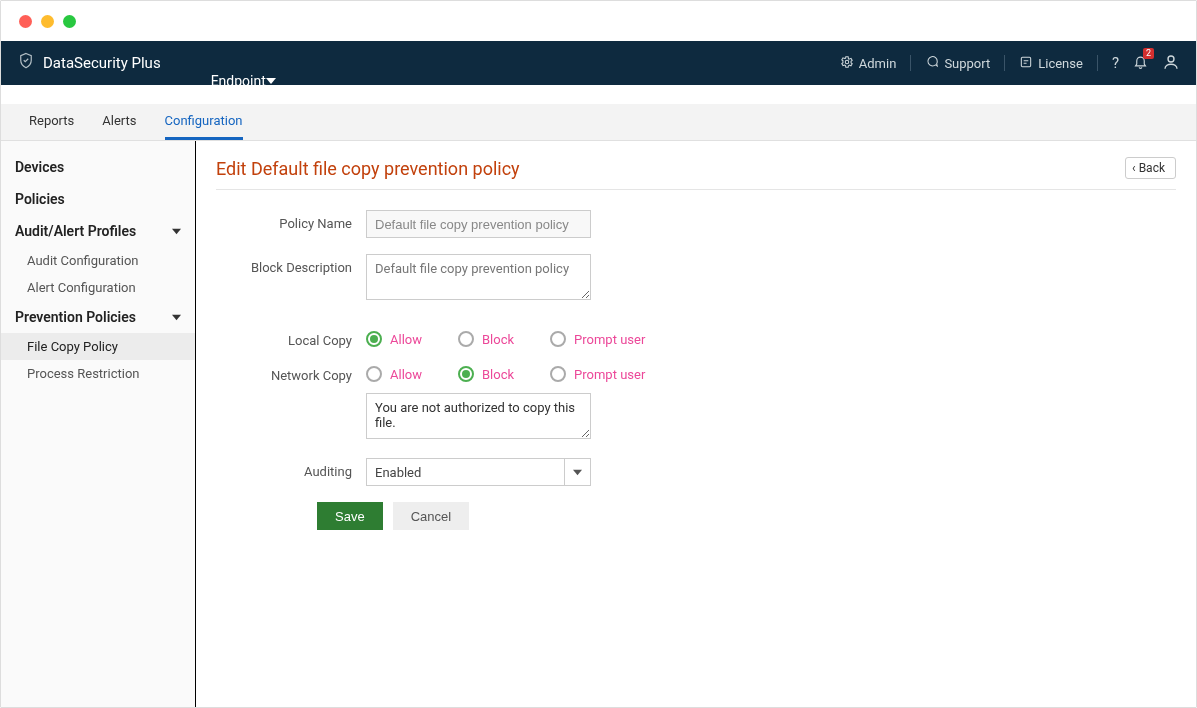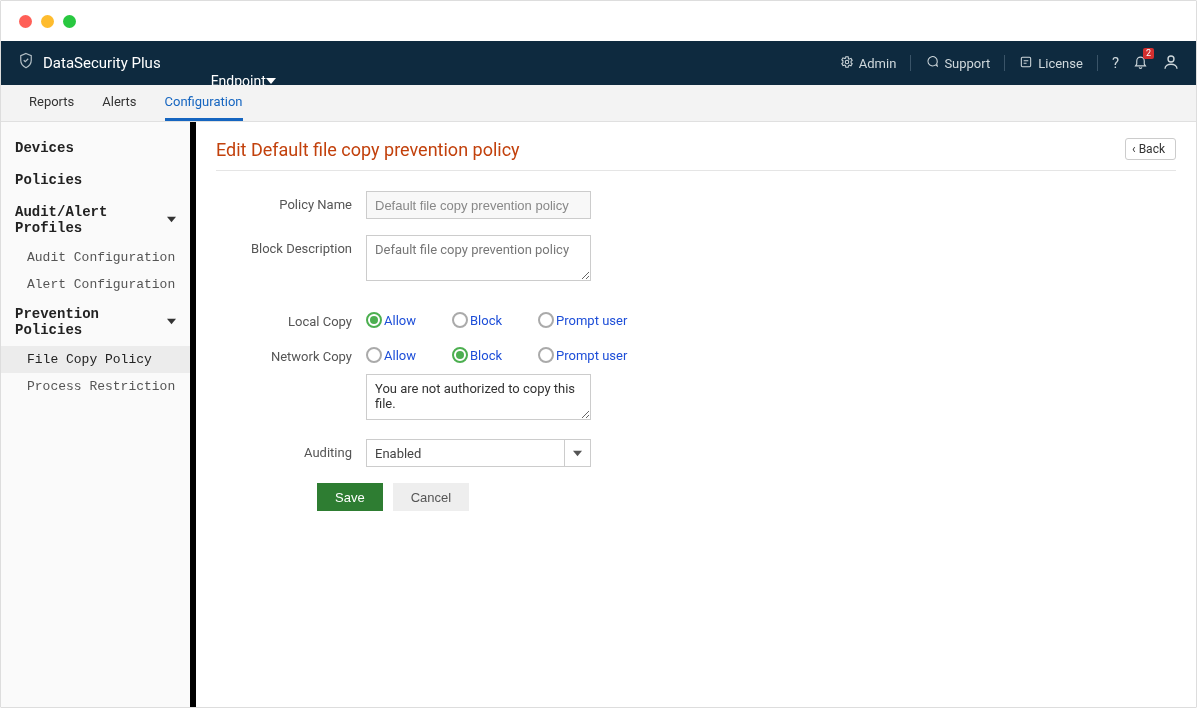--- a/index.html
+++ b/index.html
@@ -14,46 +14,46 @@
   .topbar { height: 44px; background: #0e2a3f; color: #cfd8dc; display: flex; align-items: center; padding: 0 16px; }
   .brand { display: flex; align-items: center; gap: 8px; font-size: 15px; color: #fff; }
   .brand .icon { opacity: 0.85; }
   .module-select { margin-left: 50px; display: flex; align-items: center; gap: 0; color: #fff; font-size: 14px; cursor: pointer; margin-top: 36px; }
   .top-right { margin-left: auto; display: flex; align-items: center; gap: 14px; }
   .top-right .item { display: flex; align-items: center; gap: 5px; color: #cfd8dc; font-size: 13px; cursor: pointer; }
   .top-right .sep { width: 1px; height: 16px; background: #3a5468; }
   .bell-wrap { position: relative; }
   .bell-badge { position: absolute; top: -6px; right: -6px; background: #d32f2f; color: #fff; font-size: 9px; padding: 1px 3px; border-radius: 2px; line-height: 1; }
 
-  .tabbar { height: 37px; background: #f3f3f3; border-bottom: 1px solid #e0e0e0; display: flex; align-items: stretch; padding-left: 28px; gap: 28px; }
+  .tabbar { height: 37px; background: #f3f3f3; border-bottom: 1px solid #e0e0e0; display: flex; align-items: stretch; padding-left: 28px; gap: 28px; margin-top: 19px; }
   .tabbar .tab { display: flex; align-items: center; color: #333; font-size: 13px; cursor: pointer; border-bottom: 3px solid transparent; }
   .tabbar .tab.active { color: #1565c0; border-bottom-color: #1565c0; }
 
   .body { flex: 1; display: flex; overflow: hidden; }
-  .sidebar { width: 195px; background: #fafafa; border-right: 6px solid #000000; padding-top: 10px; overflow-y: auto; font-family: Liberation Mono, monospace; }
+  .sidebar { width: 195px; background: #fafafa; border-right: 1px solid #000000; padding-top: 10px; overflow-y: auto; }
   .side-item { padding: 8px 14px; font-size: 14px; color: #222; cursor: pointer; display: flex; align-items: center; justify-content: space-between; }
   .side-item.section { font-weight: 600; }
   .side-sub { padding: 6px 14px 6px 26px; font-size: 13px; color: #555; cursor: pointer; }
   .side-sub.active { background: #ececec; color: #222; }
 
   .main { flex: 1; background: #fff; padding: 16px 20px; overflow-y: auto; position: relative; }
   .page-header { display: flex; justify-content: space-between; align-items: center; border-bottom: 1px solid #e5e5e5; padding-bottom: 10px; margin-bottom: 20px; }
   .page-title { font-size: 18px; font-weight: 400; color: #c2410c; }
   .back-btn { border: 1px solid #ccc; background: #fff; padding: 3px 10px 3px 6px; font-size: 12px; border-radius: 3px; cursor: pointer; display: flex; align-items: center; gap: 3px; color: #333; }
 
   .form { padding-left: 10px; }
   .row { display: flex; align-items: flex-start; margin-bottom: 16px; }
   .row .label { width: 140px; text-align: right; padding-right: 14px; color: #555; font-size: 13px; padding-top: 6px; }
   .row .control { flex: 0 0 auto; }
   .text-input { width: 225px; height: 28px; border: 1px solid #ccc; background: #f8f8f8; color: #888; padding: 0 8px; font-size: 13px; }
   .textarea { width: 225px; height: 46px; border: 1px solid #ccc; background: #fff; color: #777; padding: 6px 8px; font-size: 13px; resize: both; font-family: inherit; }
   .textarea.msg { color: #333; }
 
   .radios { display: flex; align-items: center; gap: 36px; padding-top: 4px; }
-  .radio { display: flex; align-items: center; gap: 2px; cursor: pointer; font-size: 13px; color: #1d4ed8; text-align: right; }
+  .radio { display: flex; align-items: center; gap: 8px; cursor: pointer; font-size: 13px; color: #ec4899; text-align: right; }
   .radio-circle { width: 16px; height: 16px; border: 2px solid #aaa; border-radius: 50%; display: flex; align-items: center; justify-content: center; }
   .radio-circle.checked { border-color: #4caf50; }
   .radio-circle.checked::after { content: ""; width: 8px; height: 8px; background: #4caf50; border-radius: 50%; }
 
   .select { width: 225px; height: 28px; border: 1px solid #ccc; display: flex; align-items: center; position: relative; cursor: pointer; }
   .select .val { flex: 1; padding: 0 8px; color: #444; font-size: 13px; }
   .select .caret { width: 26px; height: 100%; border-left: 1px solid #ccc; display: flex; align-items: center; justify-content: center; }
 
   .buttons { display: flex; gap: 10px; margin-top: 10px; margin-left: 91px; }
   .btn { height: 28px; padding: 0 18px; font-size: 13px; border: none; cursor: pointer; }

